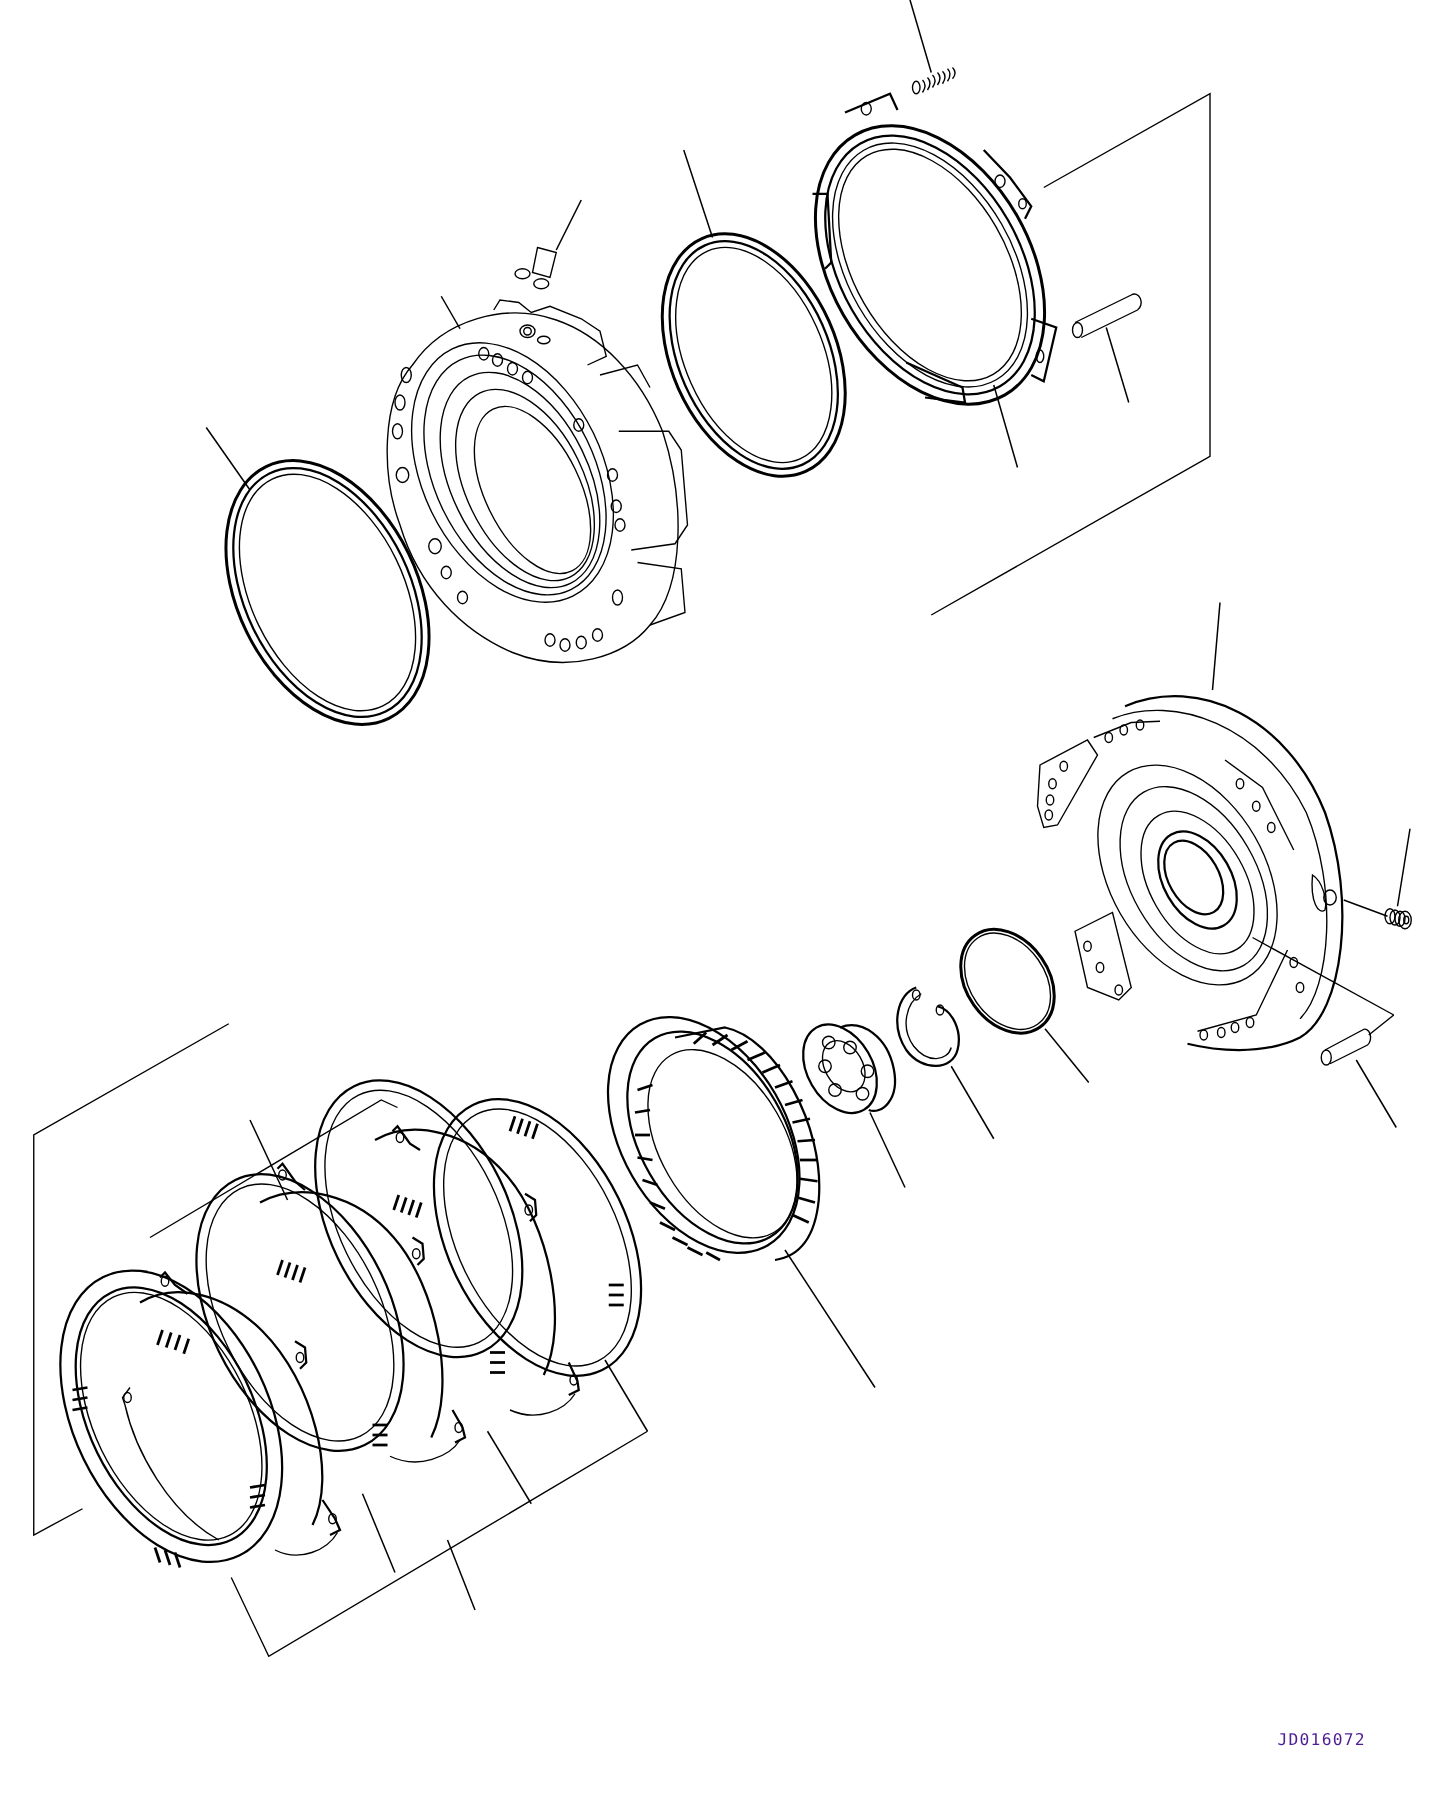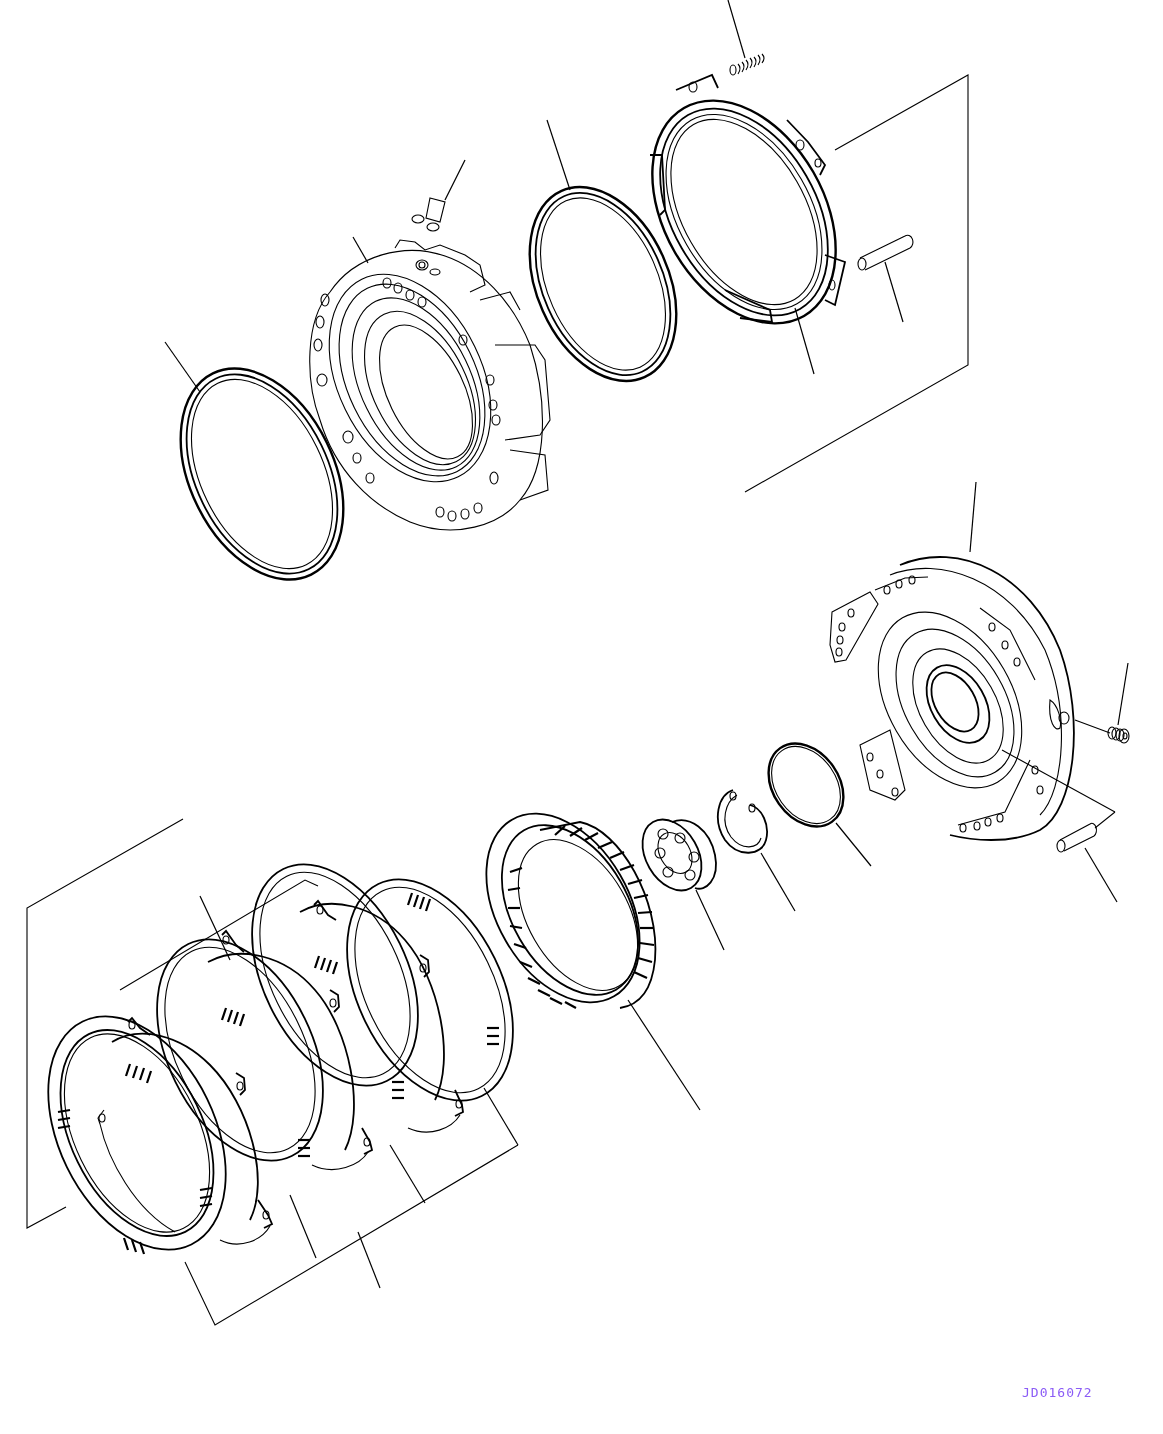--- a/index.html
+++ b/index.html
@@ -16,21 +16,21 @@
   .bold { fill: none; stroke: #000; stroke-width: 2.4; }
   .lead { fill: none; stroke: #000; stroke-width: 1.2; }
   .hatch { stroke: #000; stroke-width: 2.2; }
   #drawing-id {
     position: absolute;
     left: 1022px;
     top: 1385px;
     font-family: "DejaVu Sans Mono", monospace;
     font-size: 13px;
     letter-spacing: 1px;
-    color: #8b5cf6;
+    color: #4c1d95;
   }
 </style>
 </head>
 <body>
 
 <div id="canvas">
 <svg id="drawing" width="1163" height="1434" viewBox="0 0 1163 1434">
 
   <g>
     <polyline class="thin" points="835,150 968,75 968,365 745,492"></polyline>

